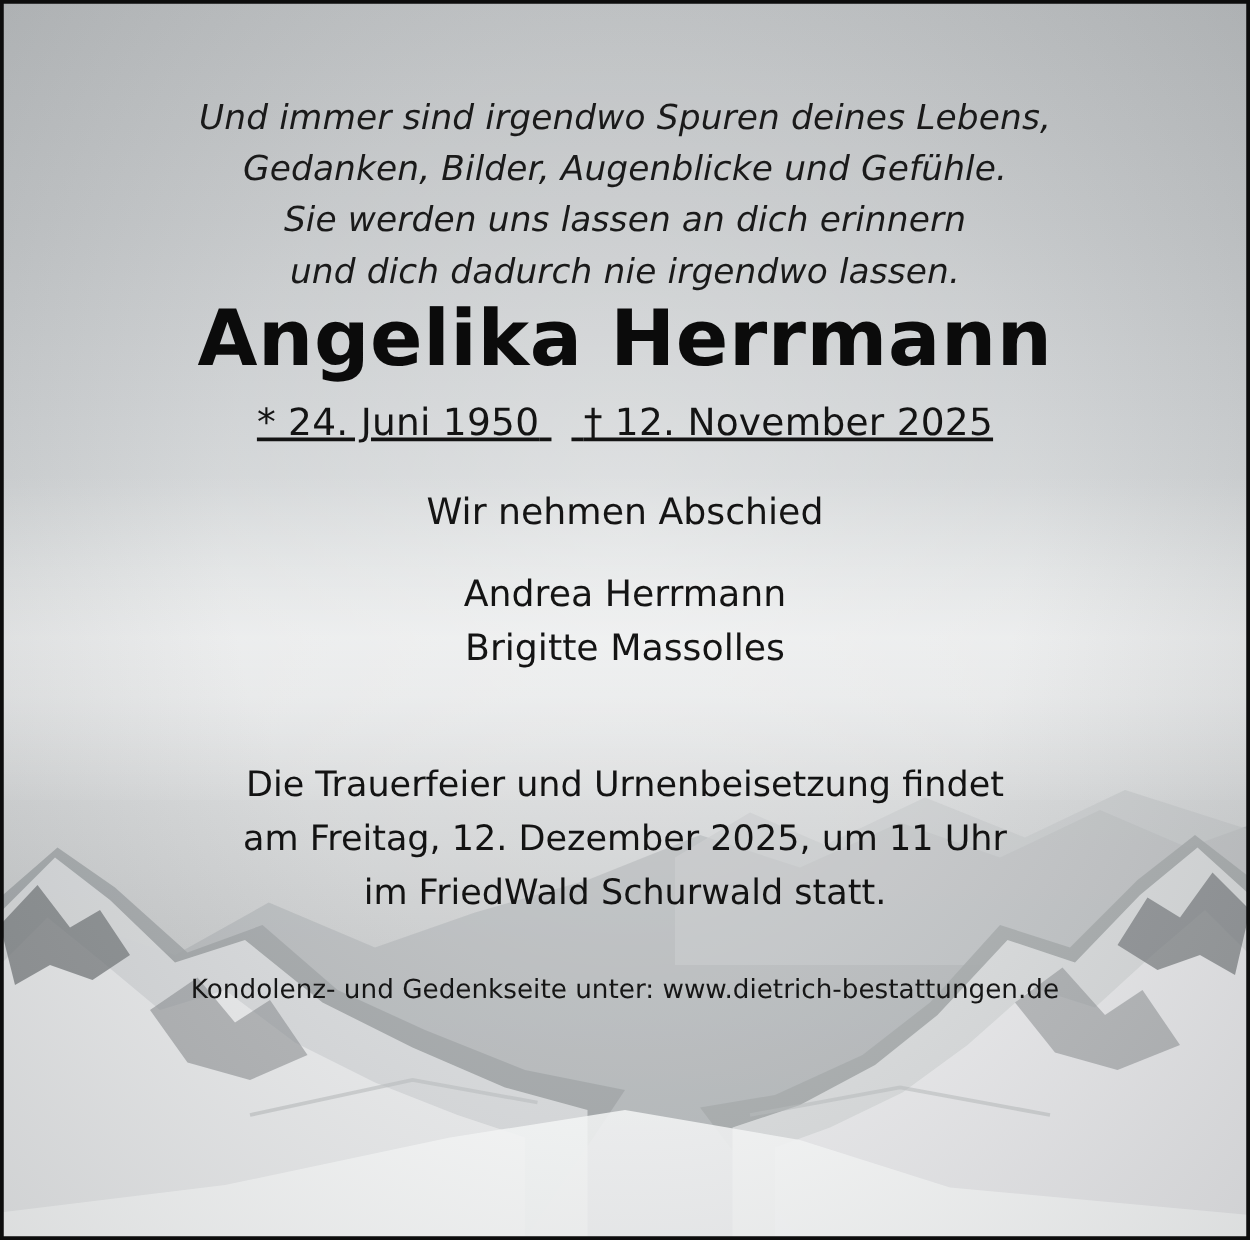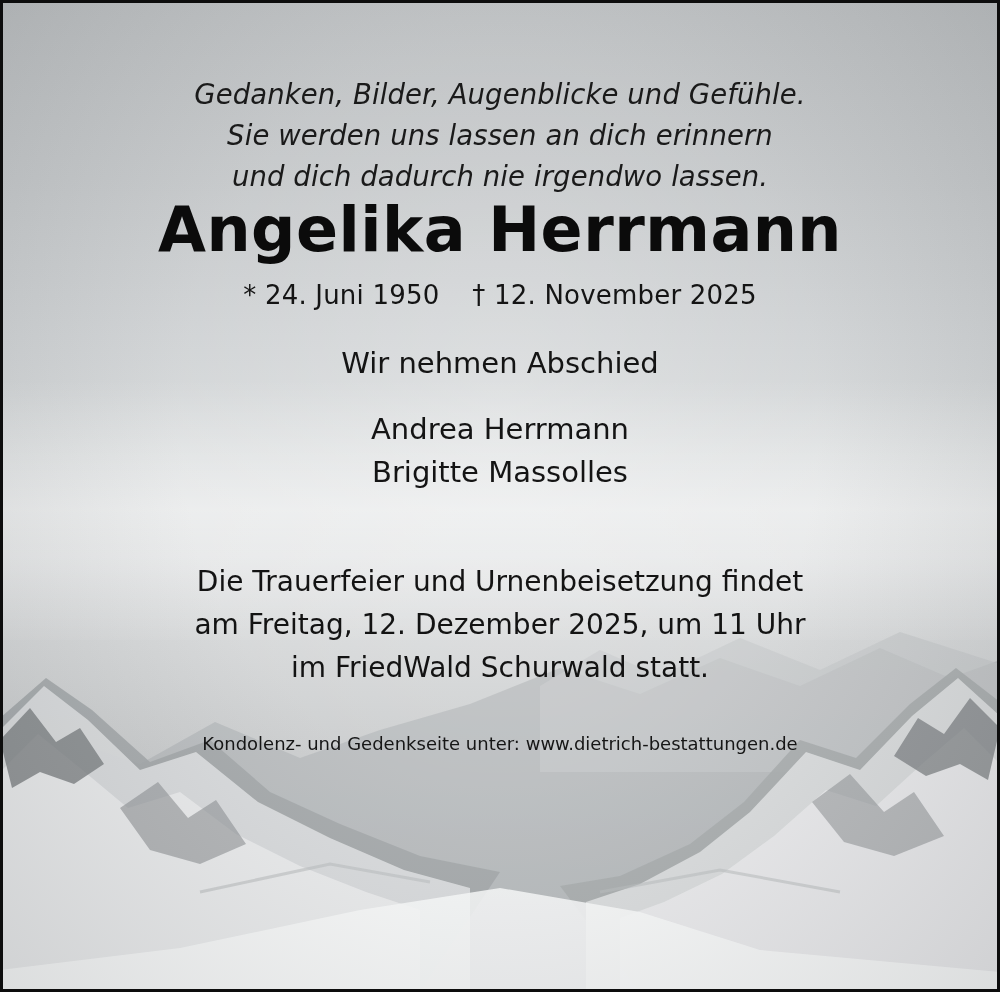--- a/index.html
+++ b/index.html
@@ -80,23 +80,24 @@
 
   .name {
     font-size: 62px;
     font-weight: 700;
     letter-spacing: 0.5px;
     color: #0b0b0b;
     line-height: 1.05;
   }
   .dates {
     margin-top: 18px;
-    font-size: 26px;
+    font-size: 30px;
     color: #141414;
     letter-spacing: 0.2px;
+    text-decoration: underline;
   }
   .dates .gap { display: inline-block; width: 16px; }
 
   .farewell {
     margin-top: 36px;
     font-size: 29px;
     color: #141414;
   }
   .mourners {
     margin-top: 28px;
@@ -108,21 +109,21 @@
   .service {
     margin-top: 66px;
     font-size: 28px;
     line-height: 43px;
     color: #131313;
   }
   .service div { white-space: nowrap; }
 
   .contact {
     margin-top: 44px;
-    font-size: 18px;
+    font-size: 21px;
     color: #161616;
   }
 </style>
 </head>
 <body>
 
 <div class="obituary">
 
   <div class="bg-sky"></div>
   <div class="bg-haze"></div>
@@ -151,20 +152,21 @@
 
     <path d="M200,420 L330,392 L430,410" stroke="#b7babc" stroke-width="3" fill="none" opacity="0.6"></path>
     <path d="M600,420 L720,398 L840,420" stroke="#b7babc" stroke-width="3" fill="none" opacity="0.55"></path>
   </svg>
 
   <div class="vignette"></div>
 
   <div class="content">
 
     <div class="verse">
+      <div>Und immer sind irgendwo Spuren deines Lebens,</div>
       <div>Gedanken, Bilder, Augenblicke und Gefühle.</div>
       <div>Sie werden uns lassen an dich erinnern</div>
       <div>und dich dadurch nie irgendwo lassen.</div>
     </div>
 
     <div class="name">Angelika Herrmann</div>
 
     <div class="dates">
       <span>* 24. Juni 1950</span>
       <span class="gap"></span>

